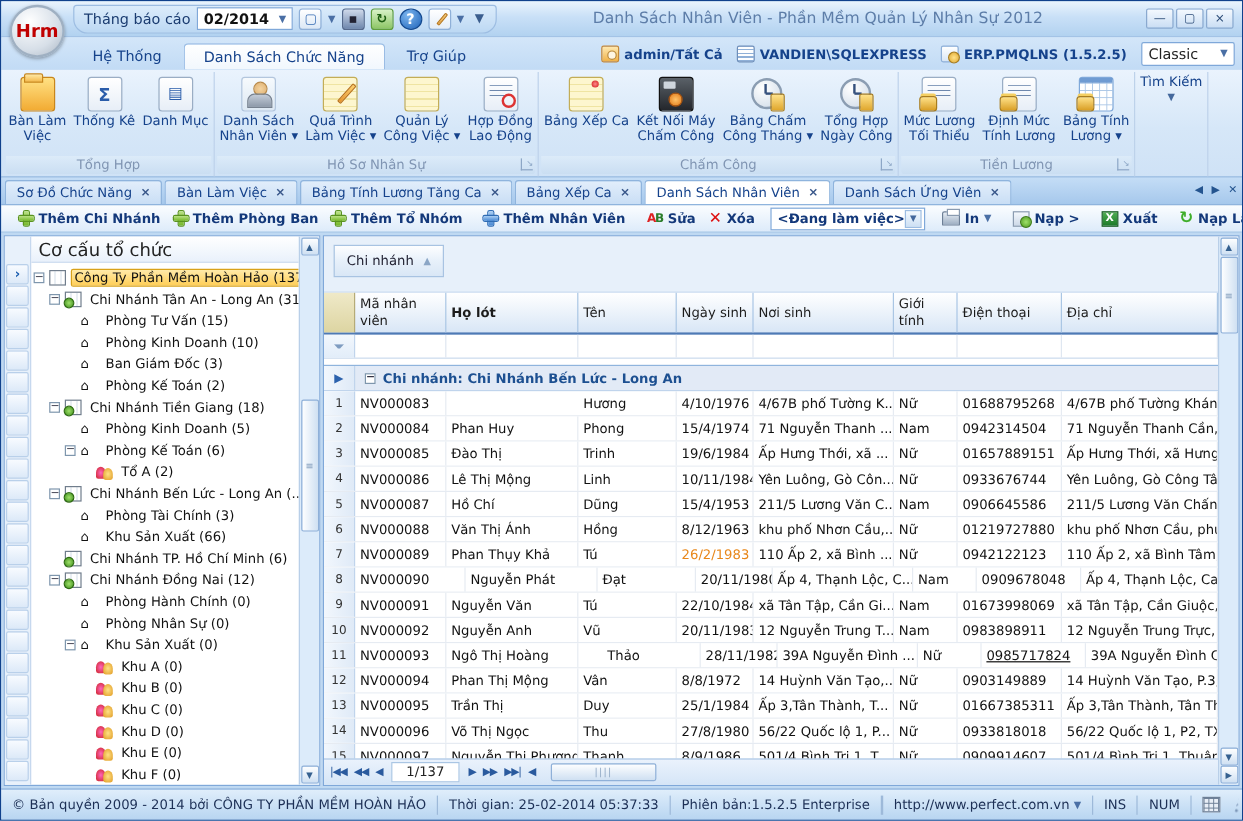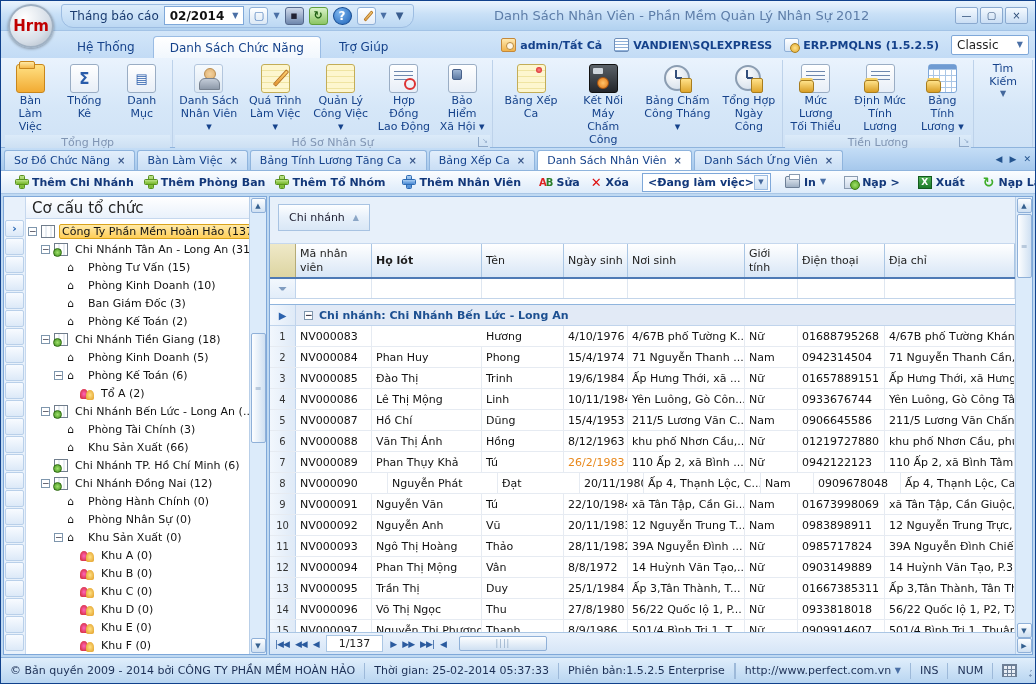--- a/index.html
+++ b/index.html
@@ -260,25 +260,20 @@
           <div class="rbtn">
             <div class="bigicon i-note"></div>
             <div class="rlbl">Quản Lý
 Công Việc ▾</div>
           </div>
           <div class="rbtn">
             <div class="bigicon i-doc i-lines i-seal"></div>
             <div class="rlbl">Hợp Đồng
 Lao Động</div>
           </div>
-          <div class="rbtn">
-            <div class="bigicon i-doc i-card-person"></div>
-            <div class="rlbl">Bảo Hiểm
-Xã Hội ▾</div>
-          </div>
         </div>
         <div class="rcap">Hồ Sơ Nhân Sự<span class="launcher">↘</span></div>
       </div>
       <div class="rgroup">
         <div class="rbtns">
           <div class="rbtn">
             <div class="bigicon i-note i-pin"></div>
             <div class="rlbl">Bảng Xếp Ca</div>
           </div>
           <div class="rbtn">
@@ -781,25 +776,25 @@
               <span class="gc" style="width: 64px;">20/11/1983</span>
               <span class="gc" style="width: 117px;">12 Nguyễn Trung T...</span>
               <span class="gc" style="width: 53px;">Nam</span>
               <span class="gc" style="width: 87px;">0983898911</span>
               <span class="gc" style="flex: 1 1 0%;">12 Nguyễn Trung Trực, P 1</span>
             </div>
             <div class="grow">
               <span class="ind">11</span>
               <span class="gc" style="width: 76px;">NV000093</span>
               <span class="gc" style="width: 110px;">Ngô Thị Hoàng</span>
-              <span class="gc" style="width: 82px;">Thảo</span>
+              <span class="gc" style="width: 82px; margin-left: 20px;">Thảo</span>
               <span class="gc" style="width: 64px;">28/11/1982</span>
               <span class="gc" style="width: 117px;">39A Nguyễn Đình ...</span>
               <span class="gc" style="width: 53px;">Nữ</span>
-              <span class="gc" style="width: 87px;">0985717824</span>
+              <span class="gc" style="width: 87px; text-decoration: underline;">0985717824</span>
               <span class="gc" style="flex: 1 1 0%;">39A Nguyễn Đình Chiếu, P</span>
             </div>
             <div class="grow">
               <span class="ind">12</span>
               <span class="gc" style="width: 76px;">NV000094</span>
               <span class="gc" style="width: 110px;">Phan Thị Mộng</span>
               <span class="gc" style="width: 82px;">Vân</span>
               <span class="gc" style="width: 64px;">8/8/1972</span>
               <span class="gc" style="width: 117px;">14 Huỳnh Văn Tạo,...</span>
               <span class="gc" style="width: 53px;">Nữ</span>

